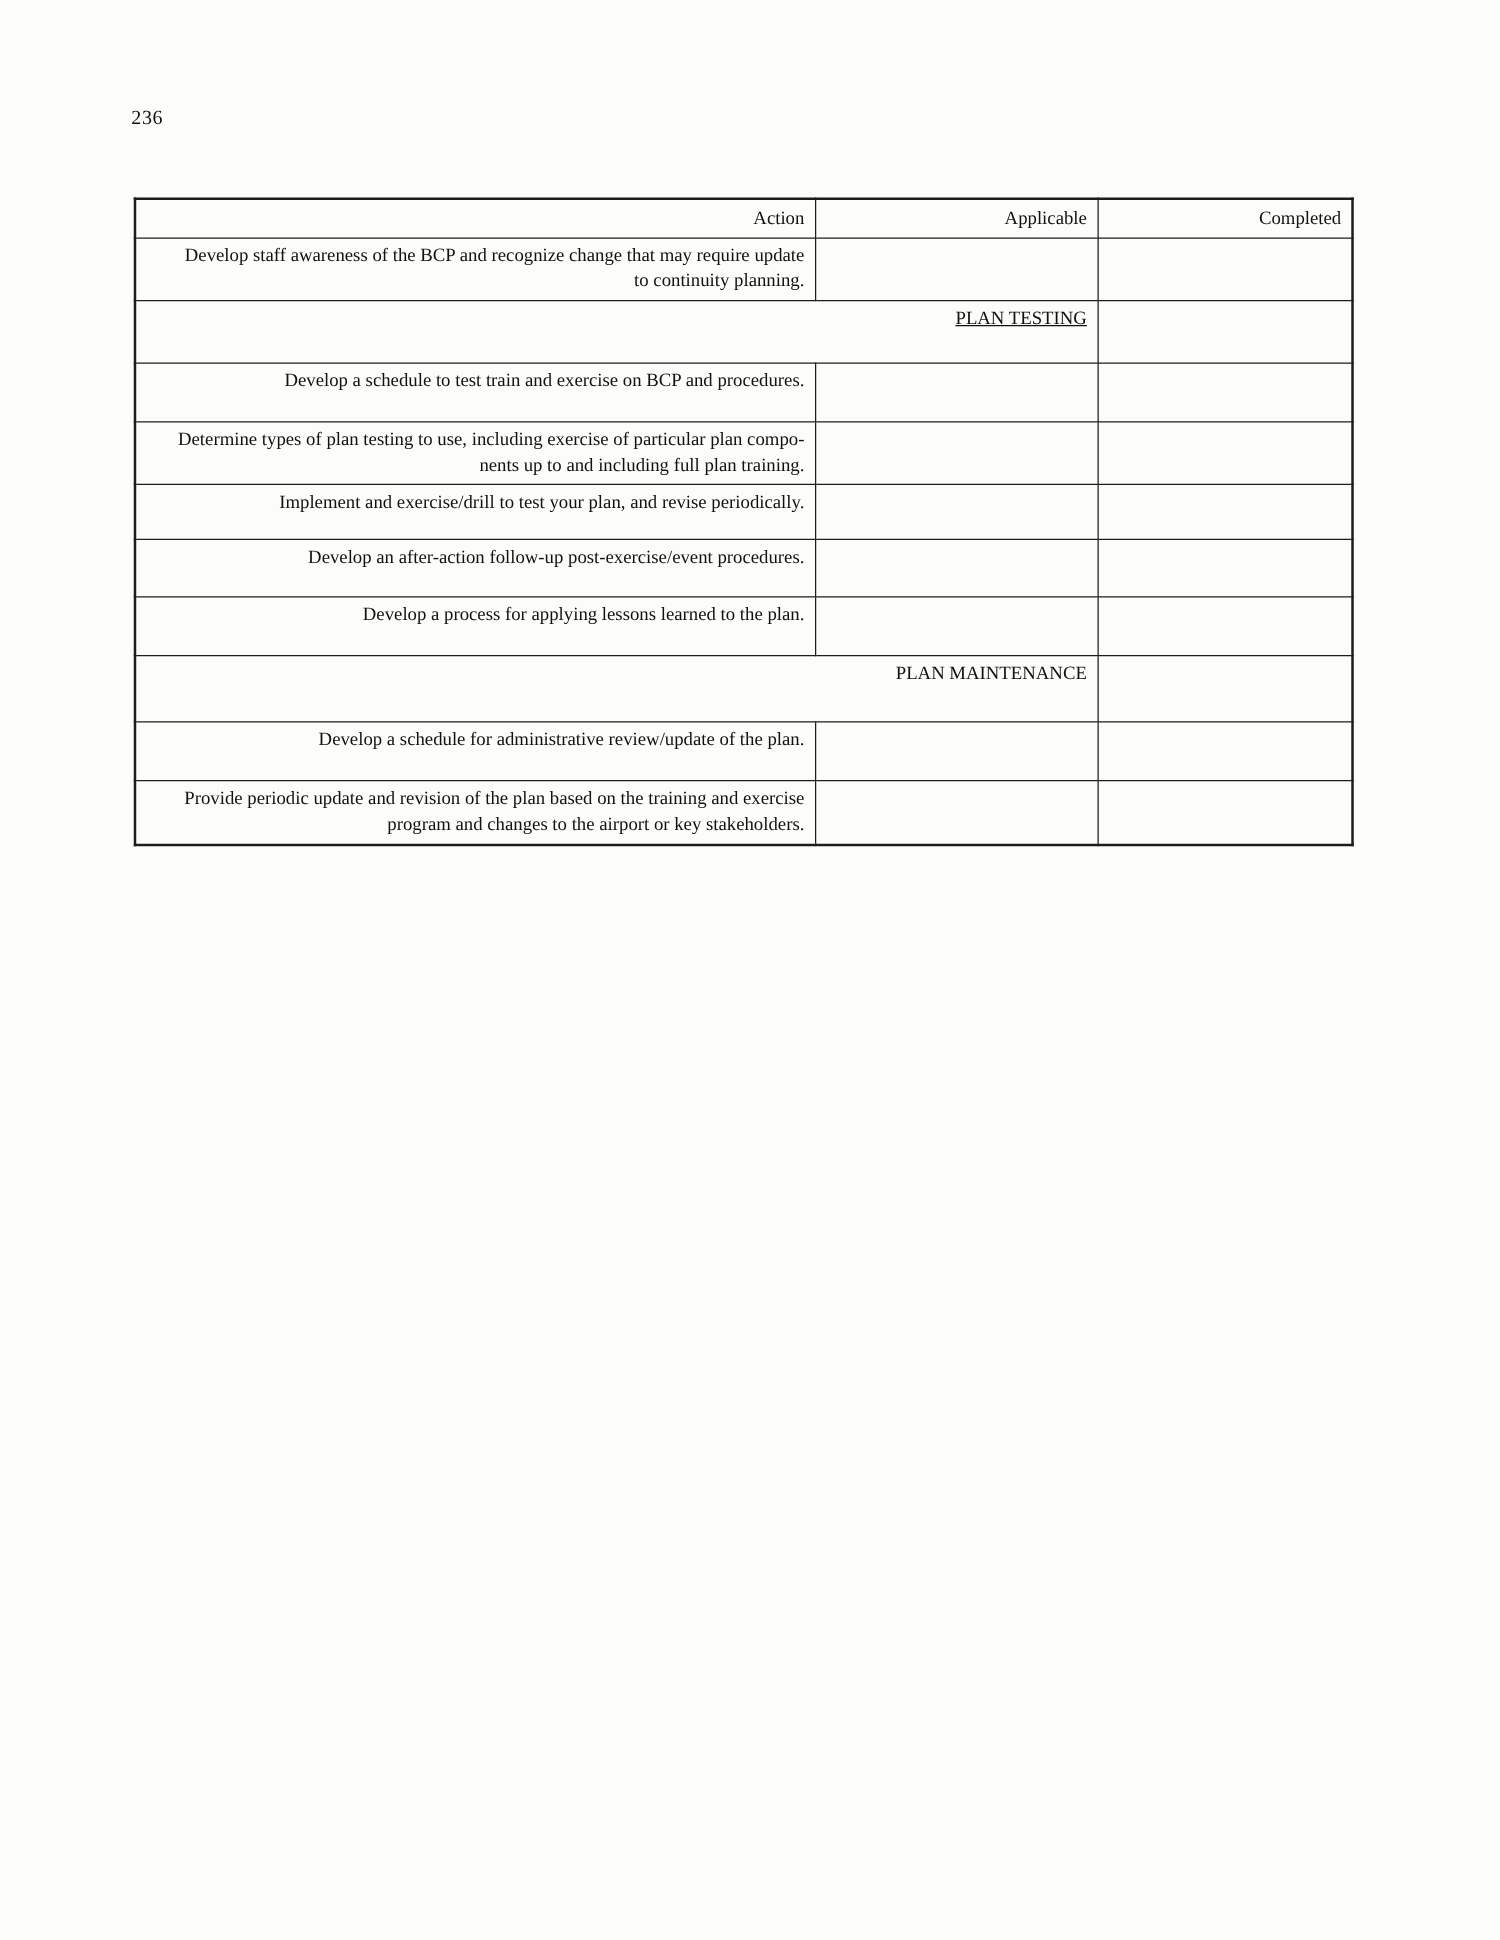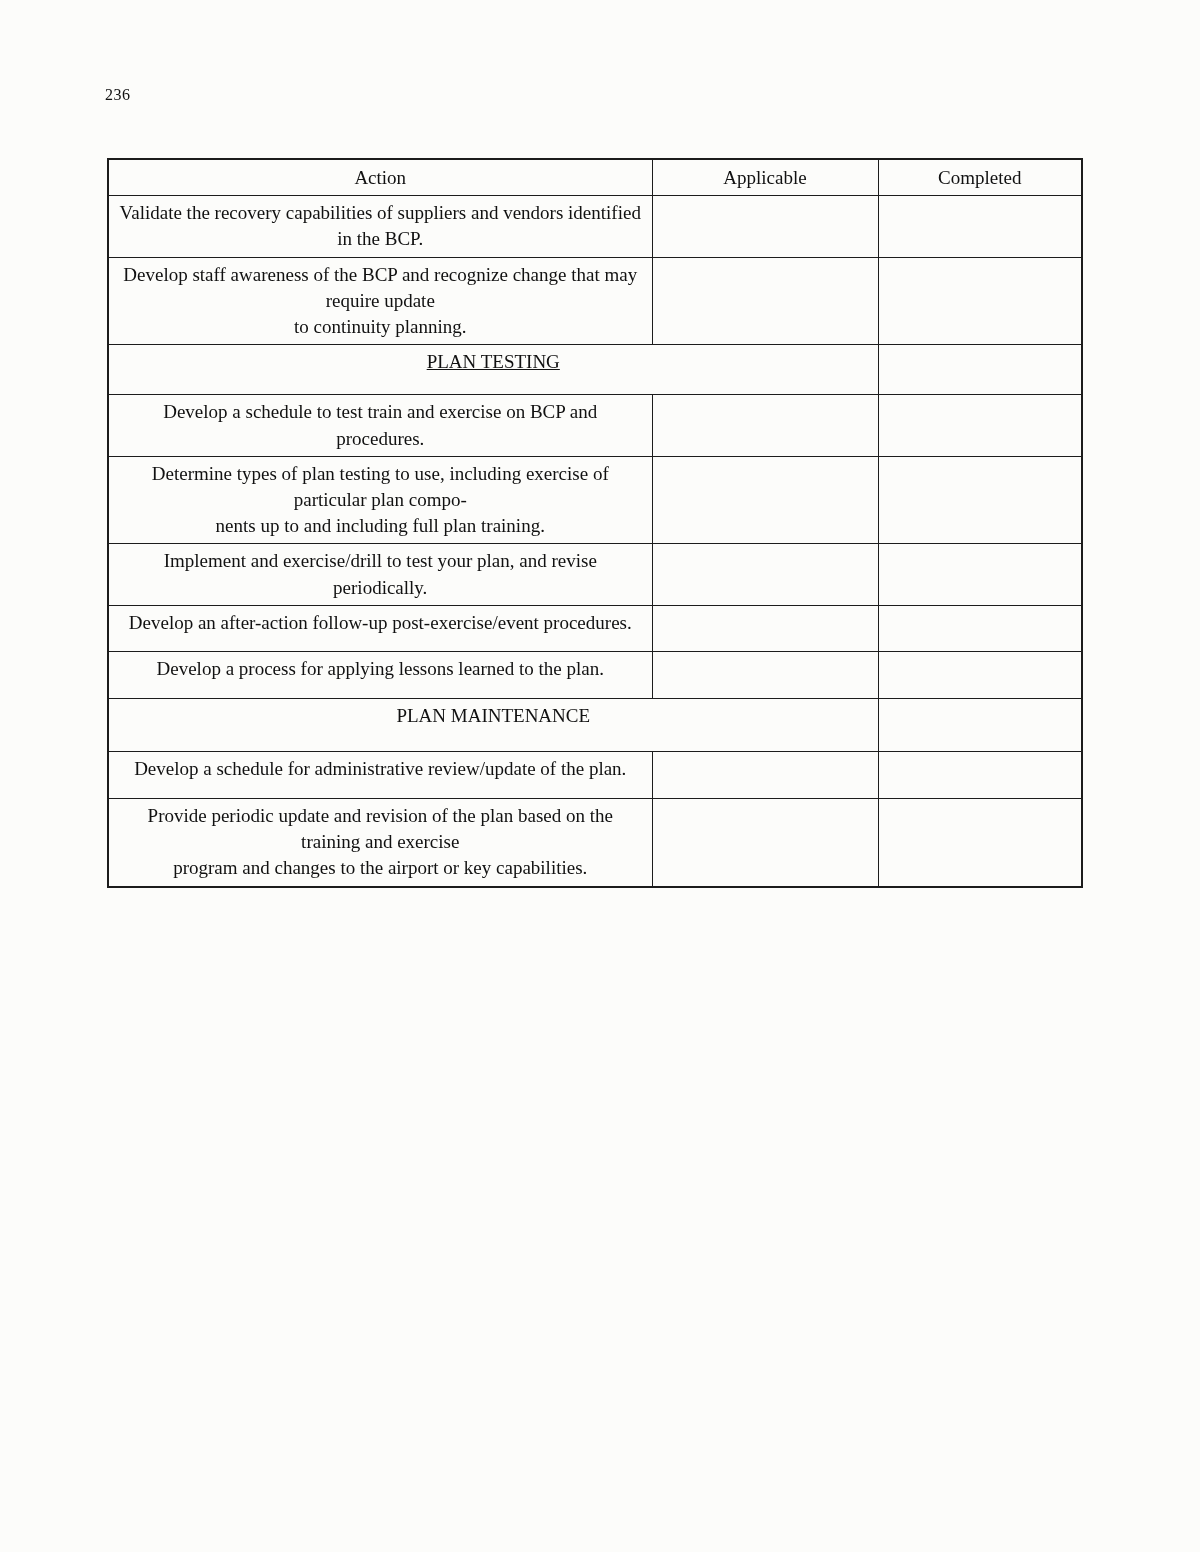--- a/index.html
+++ b/index.html
@@ -31,24 +31,24 @@
     background: #fcfcfa;
   }
   table.checklist col.col-action    { width: 544px; }
   table.checklist col.col-applicable{ width: 226px; }
   table.checklist col.col-completed { width: 204px; }
   table.checklist th,
   table.checklist td {
     border: 1.6px solid #1c1c1c;
     vertical-align: top;
     padding: 4px 8px 4px 8px;
-    font-size: 19px;
+    font-size: 15px;
     line-height: 1.38;
     font-weight: normal;
-    text-align: center;
+    text-align: right;
     overflow: hidden;
   }
   table.checklist { border: 2px solid #1c1c1c; }
   tr.header-row th {
     height: 30px;
     box-sizing: border-box;
     padding-top: 5px;
   }
   td.action-cell {
     white-space: pre-line;
@@ -71,25 +71,20 @@
     <col class="col-completed">
   </colgroup>
   <thead>
     <tr class="header-row">
       <th>Action</th>
       <th>Applicable</th>
       <th>Completed</th>
     </tr>
   </thead>
   <tbody>
-  <tr style="height: 50px;">
-        <td class="action-cell">Validate the recovery capabilities of suppliers and vendors identified in the BCP.</td>
-        <td class="empty-cell"></td>
-        <td class="empty-cell"></td>
-      </tr>
       <tr style="height: 47px;">
         <td class="action-cell">Develop staff awareness of the BCP and recognize change that may require update
 to continuity planning.</td>
         <td class="empty-cell"></td>
         <td class="empty-cell"></td>
       </tr>
       <tr style="height: 50px; text-decoration: underline;">
         <td colspan="2" class="section-cell">PLAN TESTING</td>
         <td class="empty-cell"></td>
       </tr>
@@ -123,18 +118,18 @@
         <td colspan="2" class="section-cell">PLAN MAINTENANCE</td>
         <td class="empty-cell"></td>
       </tr>
       <tr style="height: 47px;">
         <td class="action-cell">Develop a schedule for administrative review/update of the plan.</td>
         <td class="empty-cell"></td>
         <td class="empty-cell"></td>
       </tr>
       <tr style="height: 48px;">
         <td class="action-cell">Provide periodic update and revision of the plan based on the training and exercise
-program and changes to the airport or key capabilities.</td>
+program and changes to the airport or key stakeholders.</td>
         <td class="empty-cell"></td>
         <td class="empty-cell"></td>
       </tr>
     </tbody>
 </table>
 
 </body></html>

